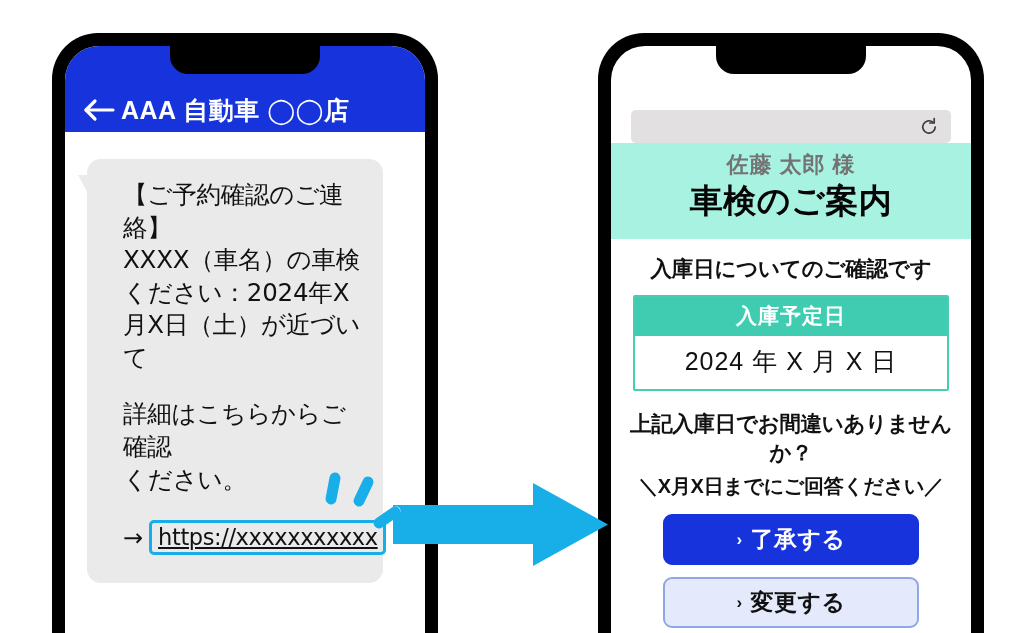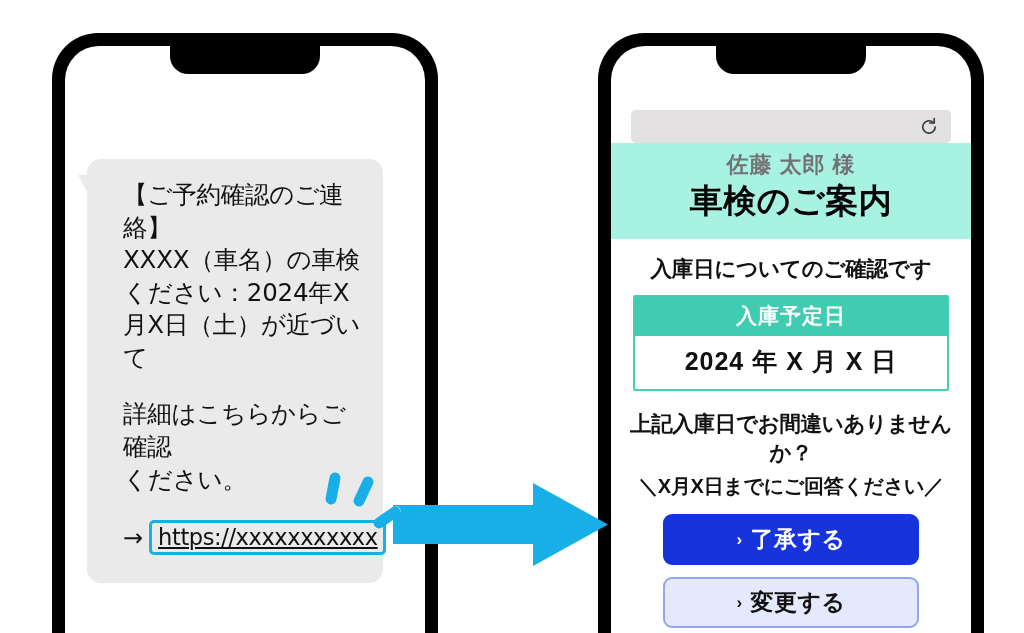--- a/index.html
+++ b/index.html
@@ -232,21 +232,21 @@
     color: #ffffff;
     font-size: 21px;
     font-weight: bold;
     padding: 5px 0 6px 0;
     letter-spacing: 1px;
   }
   .date-card-value {
     background: #ffffff;
     color: #111111;
     font-size: 25px;
-    font-weight: bold;
+    font-weight: normal;
     padding: 9px 0 11px 0;
     letter-spacing: 1px;
   }
   .q1 {
     font-size: 21.5px;
     font-weight: bold;
     color: #111111;
     margin-top: 18px;
     letter-spacing: -0.3px;
   }
@@ -273,20 +273,29 @@
   .btn-primary { background: #1633DC; color: #ffffff; border: 2px solid #1633DC; }
   .btn-secondary { background: #E4EAFB; color: #111111; border: 2px solid #8FA6E8; margin-top: 12px; }
 </style>
 </head>
 <body>
 
 <div class="phone" id="phone-left">
   <div class="phone-screen">
     <div class="notch"></div>
 
+    <div class="msg-appbar">
+      <div class="back-arrow">
+        <svg width="34" height="26" viewBox="0 0 34 26" fill="none" aria-hidden="true">
+          <path d="M31 13H4" stroke="#ffffff" stroke-width="3.2" stroke-linecap="round"></path>
+          <path d="M13 4L4 13l9 9" stroke="#ffffff" stroke-width="3.2" stroke-linecap="round" stroke-linejoin="round"></path>
+        </svg>
+      </div>
+      <div class="msg-title">AAA 自動車 ◯◯店</div>
+    </div>
 
     <div class="msg-body">
       <div class="bubble-wrap">
         <div class="bubble">
           <div class="bubble-tail"></div>
 
           <p>【ご予約確認のご連絡】</p>
           <p>XXXX（車名）の車検</p>
           <p>ください：2024年X</p>
           <p>月X日（土）が近づいて</p>

